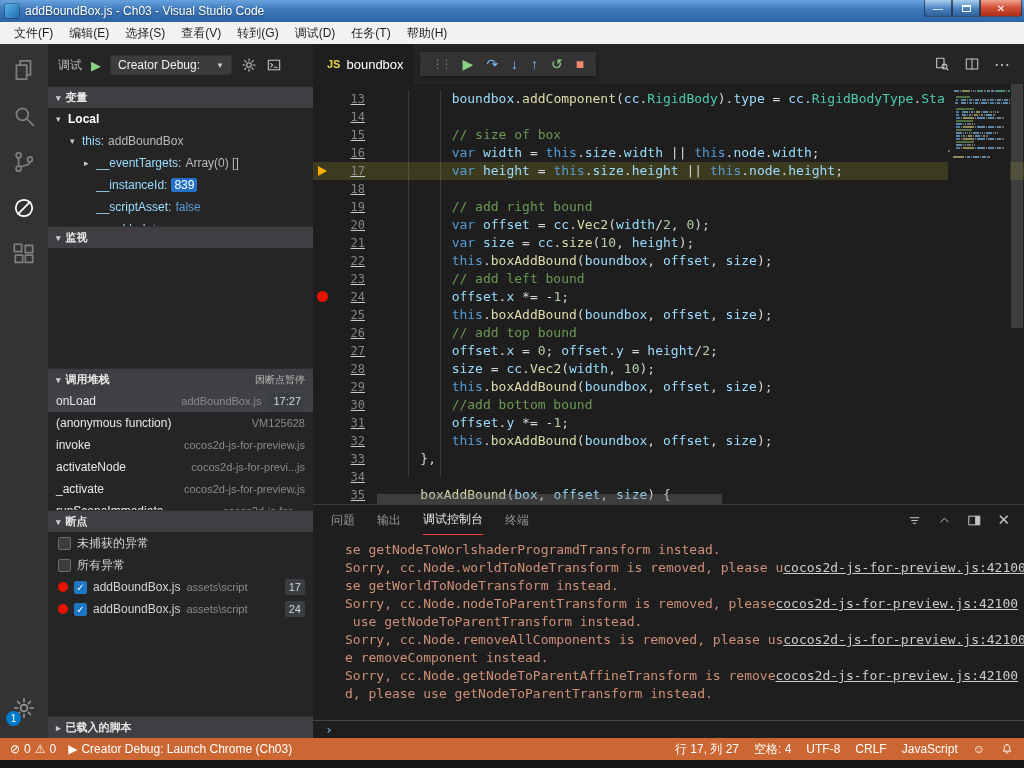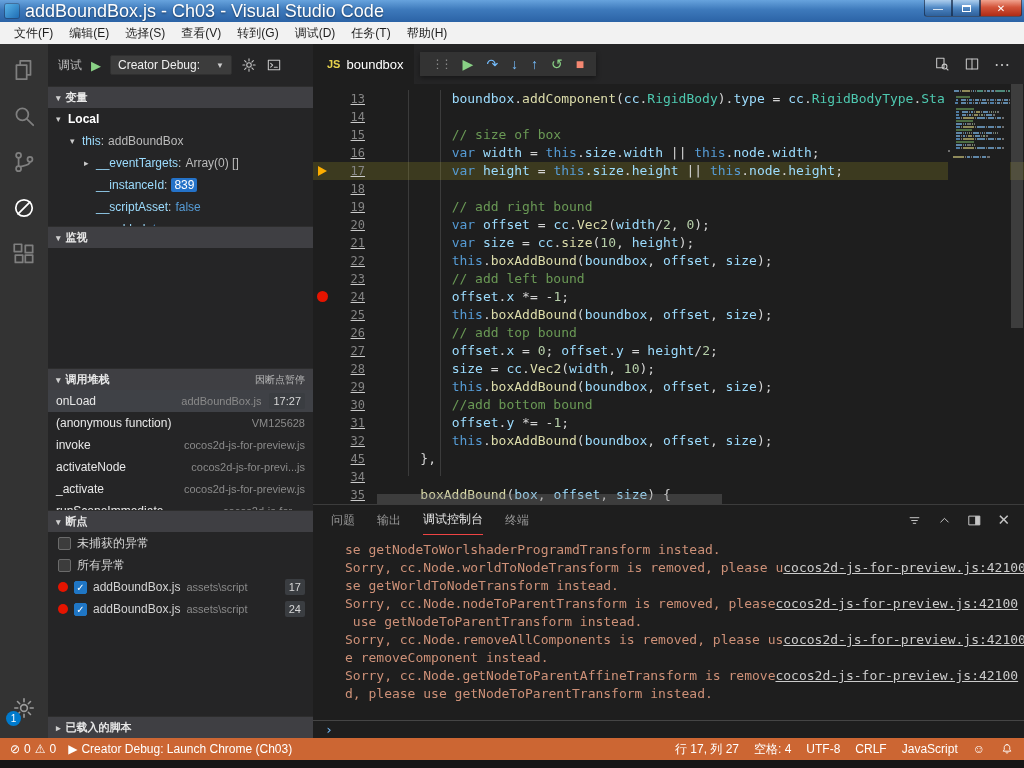--- a/index.html
+++ b/index.html
@@ -5,21 +5,21 @@
   * { margin:0; padding:0; box-sizing:border-box; }
   html,body { width:1024px; height:768px; overflow:hidden; background:#161616; }
   body { font-family:"Liberation Sans",sans-serif; font-size:12px; color:#cccccc; }
   .window { width:1024px; height:768px; display:flex; flex-direction:column; }
 
   
   .titlebar { height:22px; flex:none; background:linear-gradient(180deg,#67a3dd 0%,#3d79bb 45%,#2b63a6 100%);
     display:flex; align-items:flex-start; padding:0 0 0 5px; color:#fff; }
   .titlebar-inner { display:flex; align-items:center; height:22px; gap:6px; flex:1; min-width:0;}
   .app-icon { width:14px; height:14px; border-radius:2px; background:linear-gradient(135deg,#59b4e8,#1f6db4); box-shadow:0 0 0 1px rgba(0,0,0,.25);}
-  .title-text { font-size:18px; text-shadow:0 1px 2px rgba(0,0,0,.5); white-space:nowrap; overflow:hidden;}
+  .title-text { font-size:12px; text-shadow:0 1px 2px rgba(0,0,0,.5); white-space:nowrap; overflow:hidden;}
   .win-controls { display:flex; align-self:flex-start; margin-left:auto; }
   .winbtn { width:28px; height:17px; display:flex; align-items:center; justify-content:center;
     background:linear-gradient(180deg,rgba(255,255,255,.45),rgba(255,255,255,.08) 45%,rgba(0,0,0,.12)); 
     border:1px solid rgba(20,40,70,.7); border-top:none; color:#fff; font-size:10px; }
   .winbtn.min { border-bottom-left-radius:3px; }
   .winbtn.close { width:42px; background:linear-gradient(180deg,#f1a38f,#d3543a 45%,#b02c16); border-bottom-right-radius:3px; margin-right:2px;}
   .maxglyph { width:9px; height:7px; border:1px solid #fff; border-top-width:2px; display:inline-block;}
 
   
   .menubar { height:22px; flex:none; background:#f2f2f2; display:flex; align-items:center; padding-left:6px; }
@@ -533,21 +533,21 @@
             <div class="code-line">
               <div class="gutter">
                 <div class="deco"></div>
                 <span class="lnum">32</span>
               </div>
               <pre class="code-text"><span class="tk-pln">        </span><span class="tk-kw">this</span><span class="tk-pln">.</span><span class="tk-fn">boxAddBound</span><span class="tk-pln">(</span><span class="tk-var">boundbox</span><span class="tk-pln">, </span><span class="tk-var">offset</span><span class="tk-pln">, </span><span class="tk-var">size</span><span class="tk-pln">);</span></pre>
             </div>
             <div class="code-line">
               <div class="gutter">
                 <div class="deco"></div>
-                <span class="lnum">45</span>
+                <span class="lnum">33</span>
               </div>
               <pre class="code-text"><span class="tk-pln">    },</span></pre>
             </div>
             <div class="code-line">
               <div class="gutter">
                 <div class="deco"></div>
                 <span class="lnum">34</span>
               </div>
               <pre class="code-text"></pre>
             </div>

